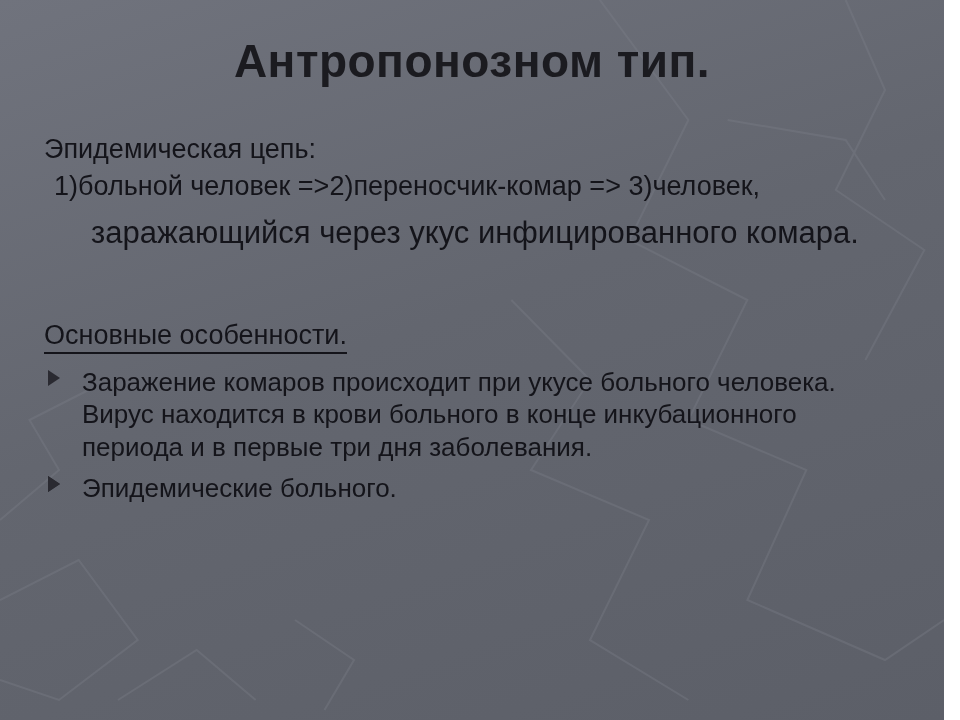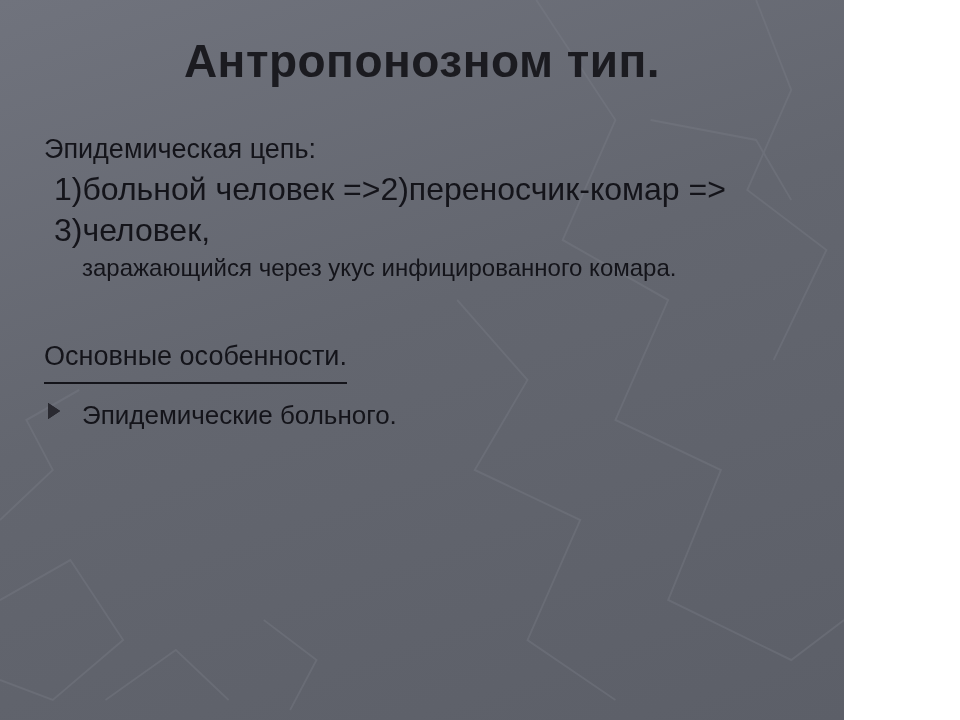--- a/index.html
+++ b/index.html
@@ -7,21 +7,21 @@
     padding: 0;
   }
   body {
     width: 960px;
     height: 720px;
     overflow: hidden;
     font-family: "Liberation Sans", sans-serif;
   }
   .slide {
     position: relative;
-    width: 844px;
+    width: 944px;
     height: 720px;
     background: #666a74;
     background: linear-gradient(160deg, #70737d 0%, #63666f 45%, #5c5f68 100%);
     overflow: hidden;
     box-sizing: border-box;
   }
   
   .bg-art {
     position: absolute;
     inset: 0;
@@ -55,40 +55,40 @@
     top: 132px;
     right: 48px;
   }
   .lead-line {
     font-size: 27px;
     color: #14141a;
     line-height: 1.28;
     margin: 0 0 2px 0;
   }
   .chain-line-1 {
-    font-size: 32px;
+    font-size: 27px;
     color: #14141a;
     line-height: 1.30;
     margin: 0;
     padding-left: 10px;
   }
   .chain-line-2 {
-    font-size: 24px;
+    font-size: 31px;
     color: #14141a;
     line-height: 1.30;
-    margin: 0;
+    margin: 9px;
     padding-left: 38px;
   }
   .section-heading {
     font-size: 27px;
     color: #14141a;
     margin: 58px 0 6px 0;
     display: inline-block;
     border-bottom: 2px solid #14141a;
-    padding-bottom: 10px;
+    padding-bottom: 1px;
   }
   ul.bullets {
     list-style: none;
     margin: 6px 0 0 0;
     padding: 0;
   }
   ul.bullets li {
     position: relative;
     font-size: 26px;
     color: #14141a;
@@ -136,20 +136,21 @@
 
       <p class="chain-line-1">1)больной человек =&gt;2)переносчик-комар =&gt; 3)человек,</p>
 
       <p class="chain-line-2">заражающийся через укус инфицированного комара.</p>
 
       <div class="section-heading">Основные особенности.</div>
 
       <ul class="bullets">
         <li>
           <span class="marker"></span>
+          <span>Заражение комаров происходит при укусе больного человека. Вирус находится в крови больного в конце инкубационного периода и в первые три дня заболевания.</span>
         </li>
         <li>
           <span class="marker"></span>
         </li>
         <li>
           <span class="marker"></span>
           <span>Эпидемические больного.</span>
         </li>
       </ul>
 

